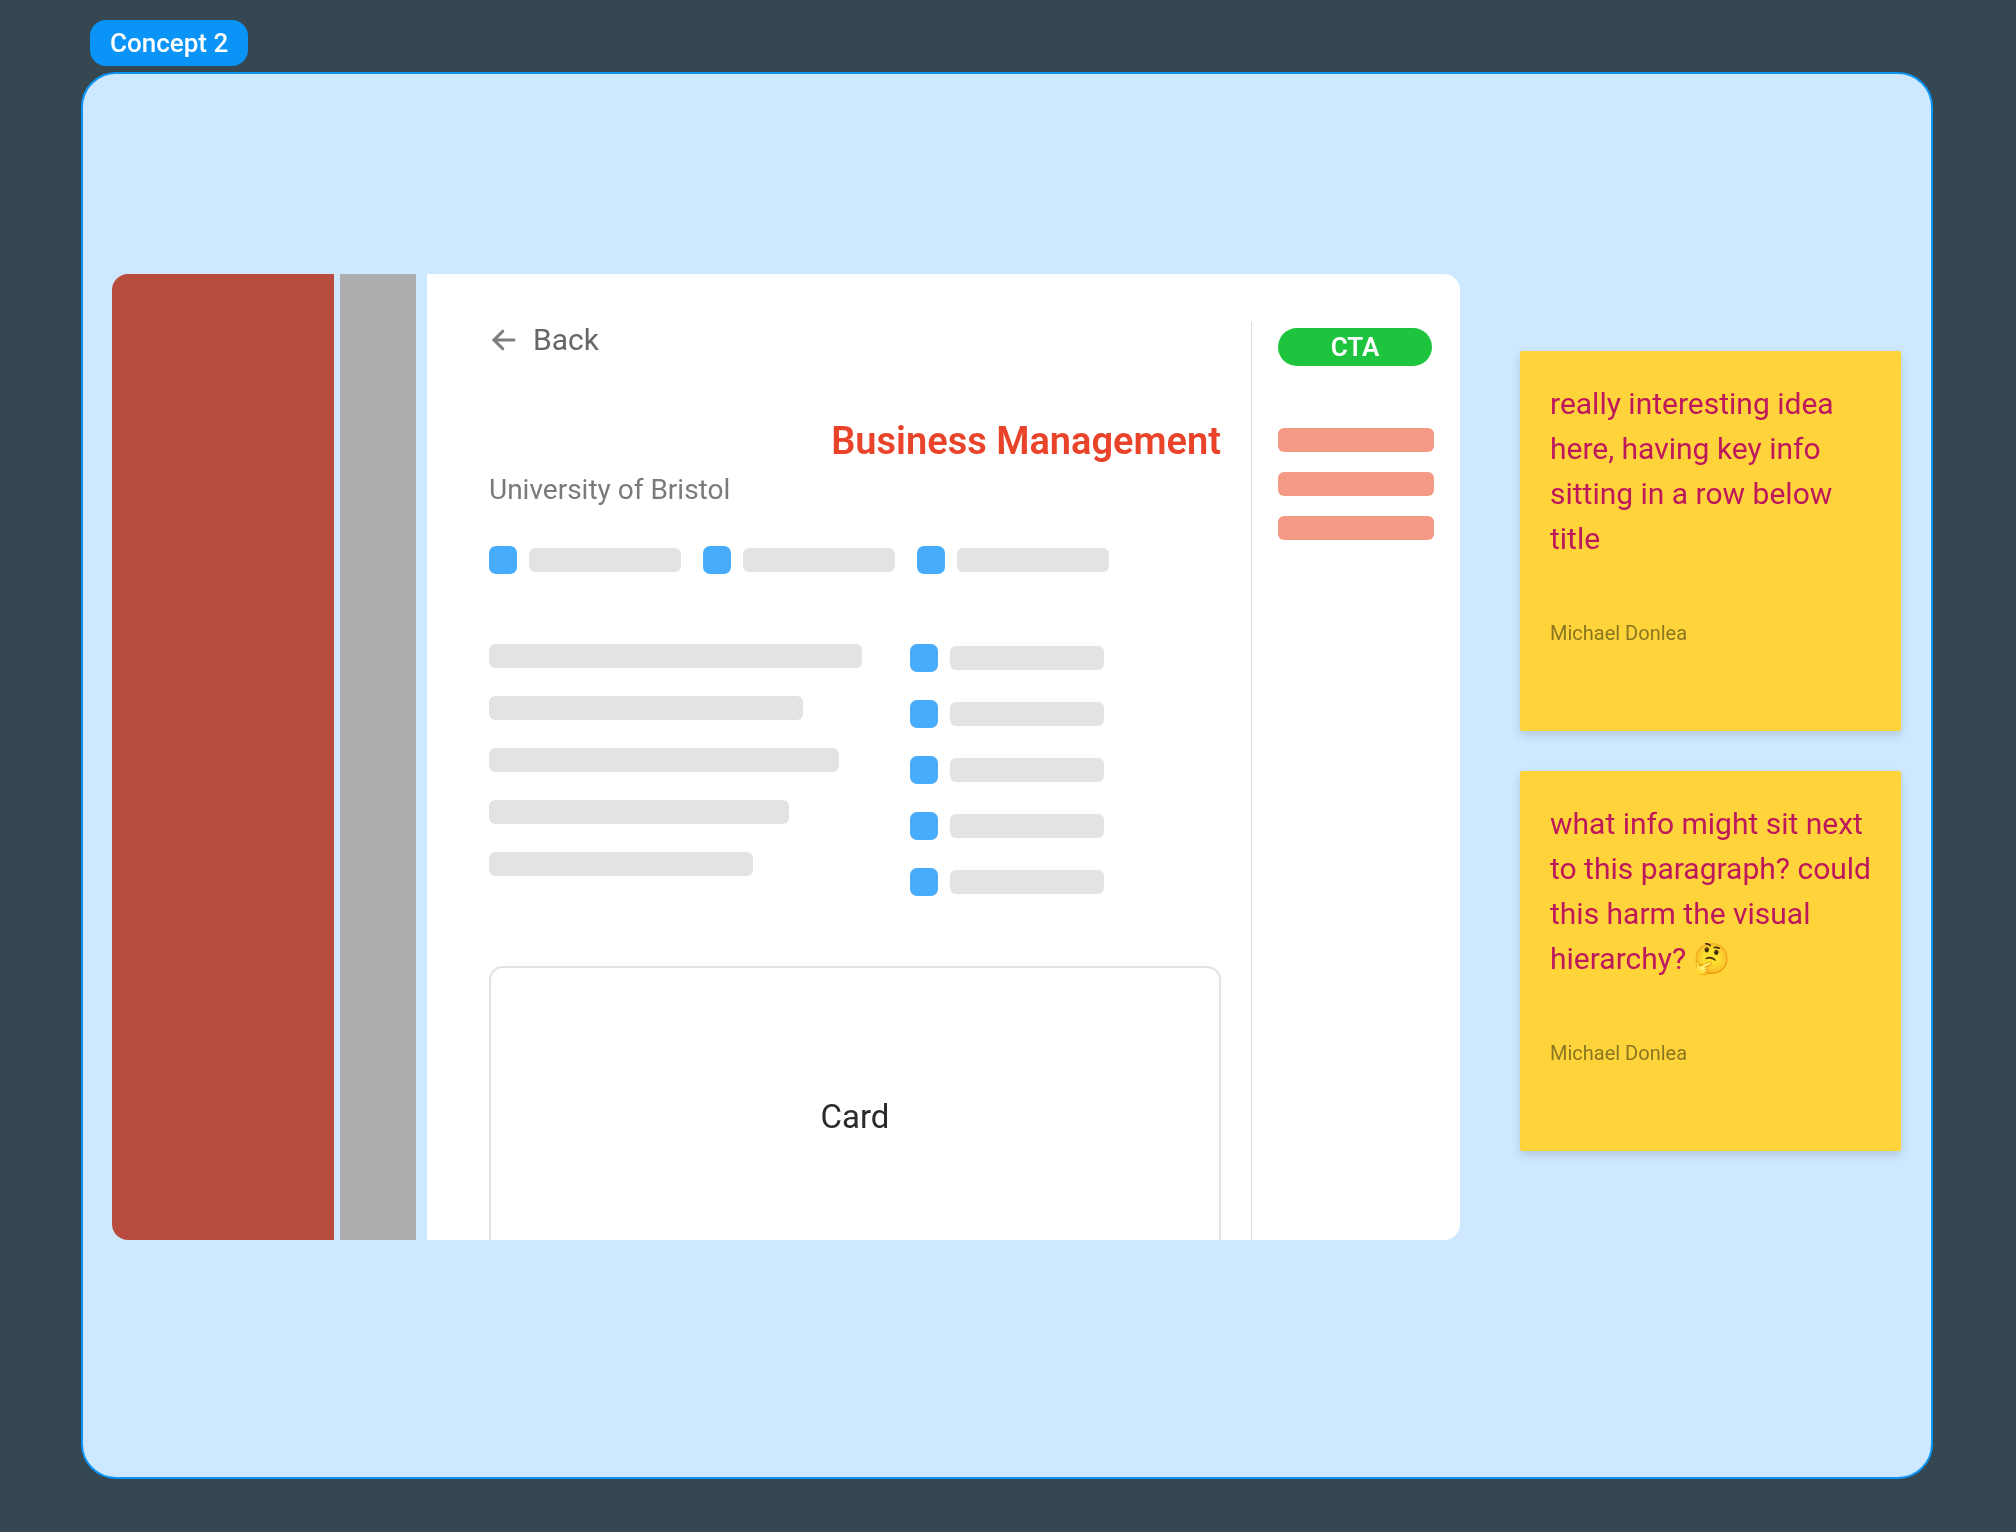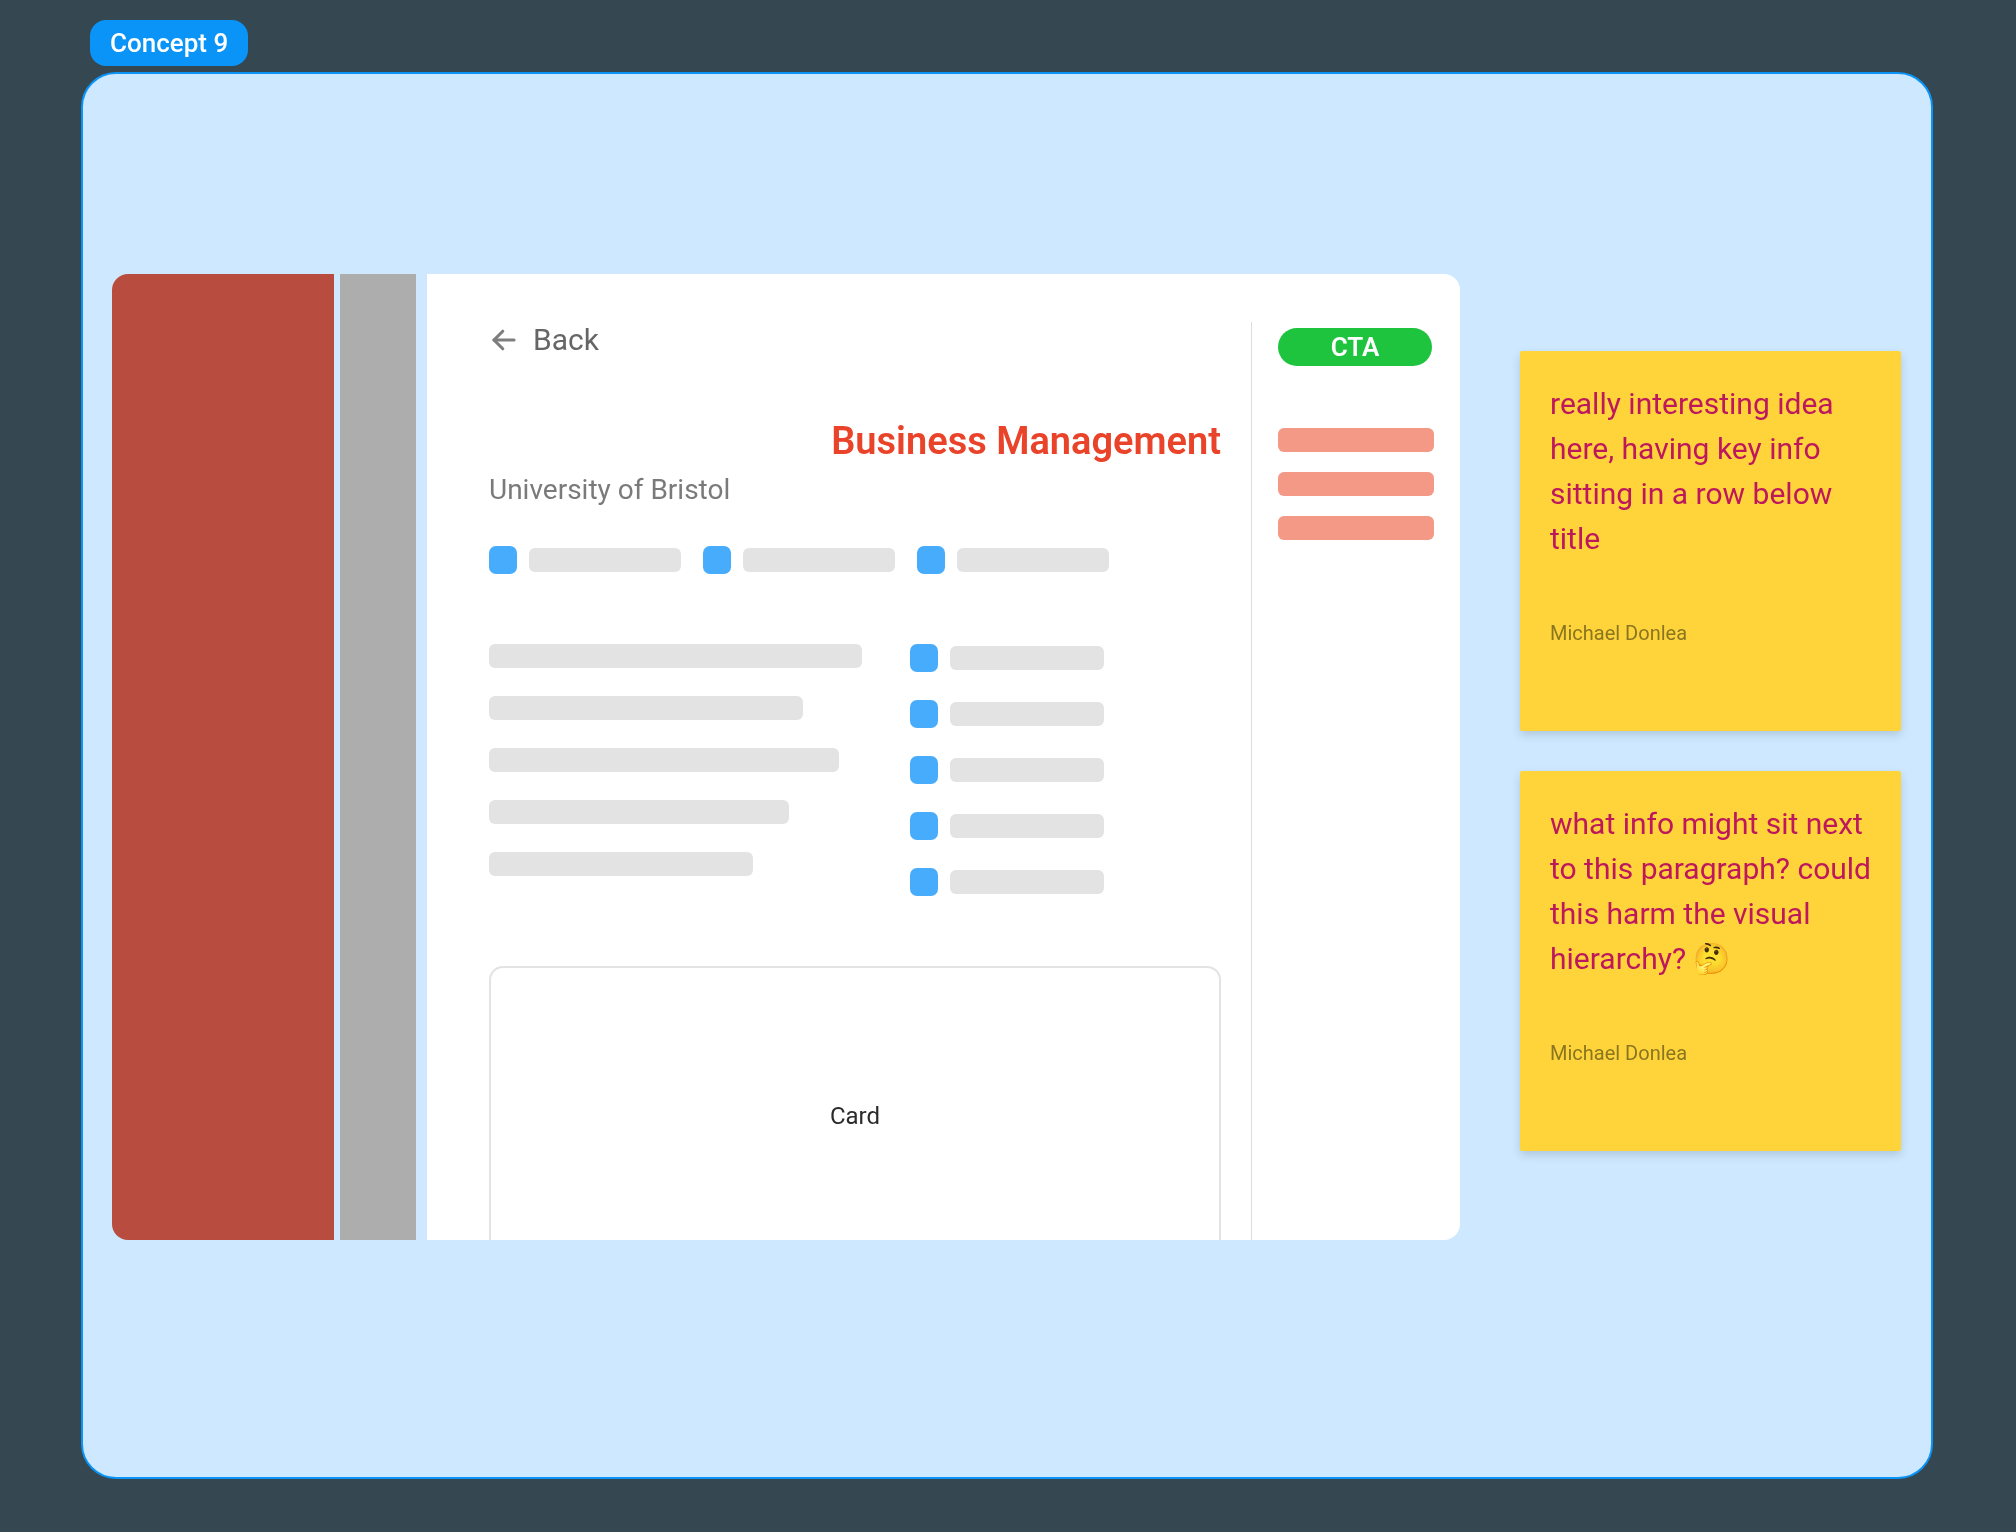--- a/index.html
+++ b/index.html
@@ -143,21 +143,21 @@
     .col-left .gray-bar:nth-child(4) { width: 300px; }
     .col-left .gray-bar:nth-child(5) { width: 264px; }
     .col-right .info-chip .chip-bar { width: 154px; }
     .card-outline {
       border: 2px solid #E3E3E3;
       border-radius: 14px;
       height: 300px;
       display: flex;
       align-items: center;
       justify-content: center;
-      font-size: 24px;
+      font-size: 33px;
       color: #2B2B2B;
       width: 732px;
     }
     .right-rail {
       width: 190px;
       border-left: 1px solid #DDDDDD;
       padding-left: 26px;
       padding-top: 6px;
     }
     .cta-btn {
@@ -199,21 +199,21 @@
     .sticky-author {
       font-size: 20px;
       color: #8A7620;
     }
     .sticky-1 { top: 277px; left: 1437px; height: 380px; }
     .sticky-2 { top: 697px; left: 1437px; height: 380px; }
   </style>
 </head>
 <body>
 
-<div class="concept-badge">Concept 9</div>
+<div class="concept-badge">Concept 2</div>
 
 <div class="frame">
 
   <div class="mockup">
     <div class="sidebar-red"></div>
     <div class="sidebar-gray"></div>
 
     <div class="main-panel">
       <div class="content-area">
 

